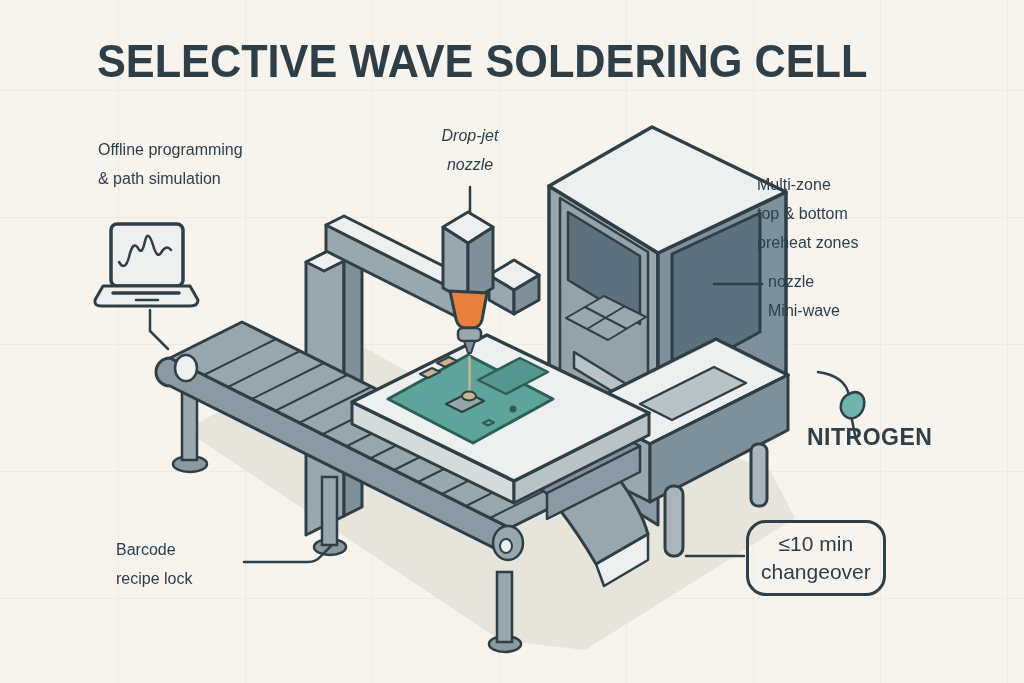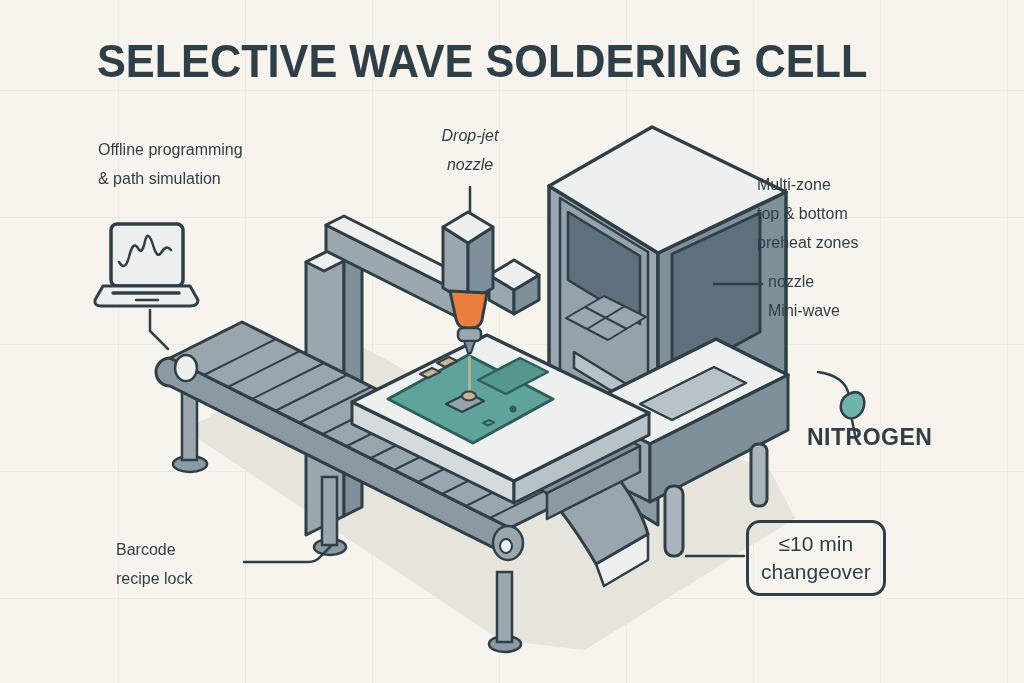--- a/index.html
+++ b/index.html
@@ -28,21 +28,21 @@
   }
   .lbl{position:absolute; font-size:16px; line-height:29px; white-space:nowrap;}
   .lbl-offline{left:98px; top:135px;}
   .lbl-dropjet{left:400px; top:121px; width:140px; text-align:center;font-style:italic;}
   .lbl-multizone{left:757px; top:141px;margin-top:29px;}
   .lbl-miniwave{left:768px; top:267px;}
   .lbl-nitrogen{left:807px; top:423px; font-weight:700; font-size:23px; letter-spacing:0.5px;}
   .lbl-barcode{left:116px; top:523px;margin-top:12px;}
   .badge{
     position:absolute; left:746px; top:520px; border:3px solid var(--ink);
-    border-radius:14px; padding:7px 12px; font-size:21px; line-height:28px;
+    border-radius:20px; padding:7px 12px; font-size:21px; line-height:28px;
     text-align:center; background:transparent;
   }
   svg{position:absolute; left:0; top:0;}
 </style>
 </head>
 <body>
 
 <div class="canvas">
 
   <svg width="1024" height="683" viewBox="0 0 1024 683">

